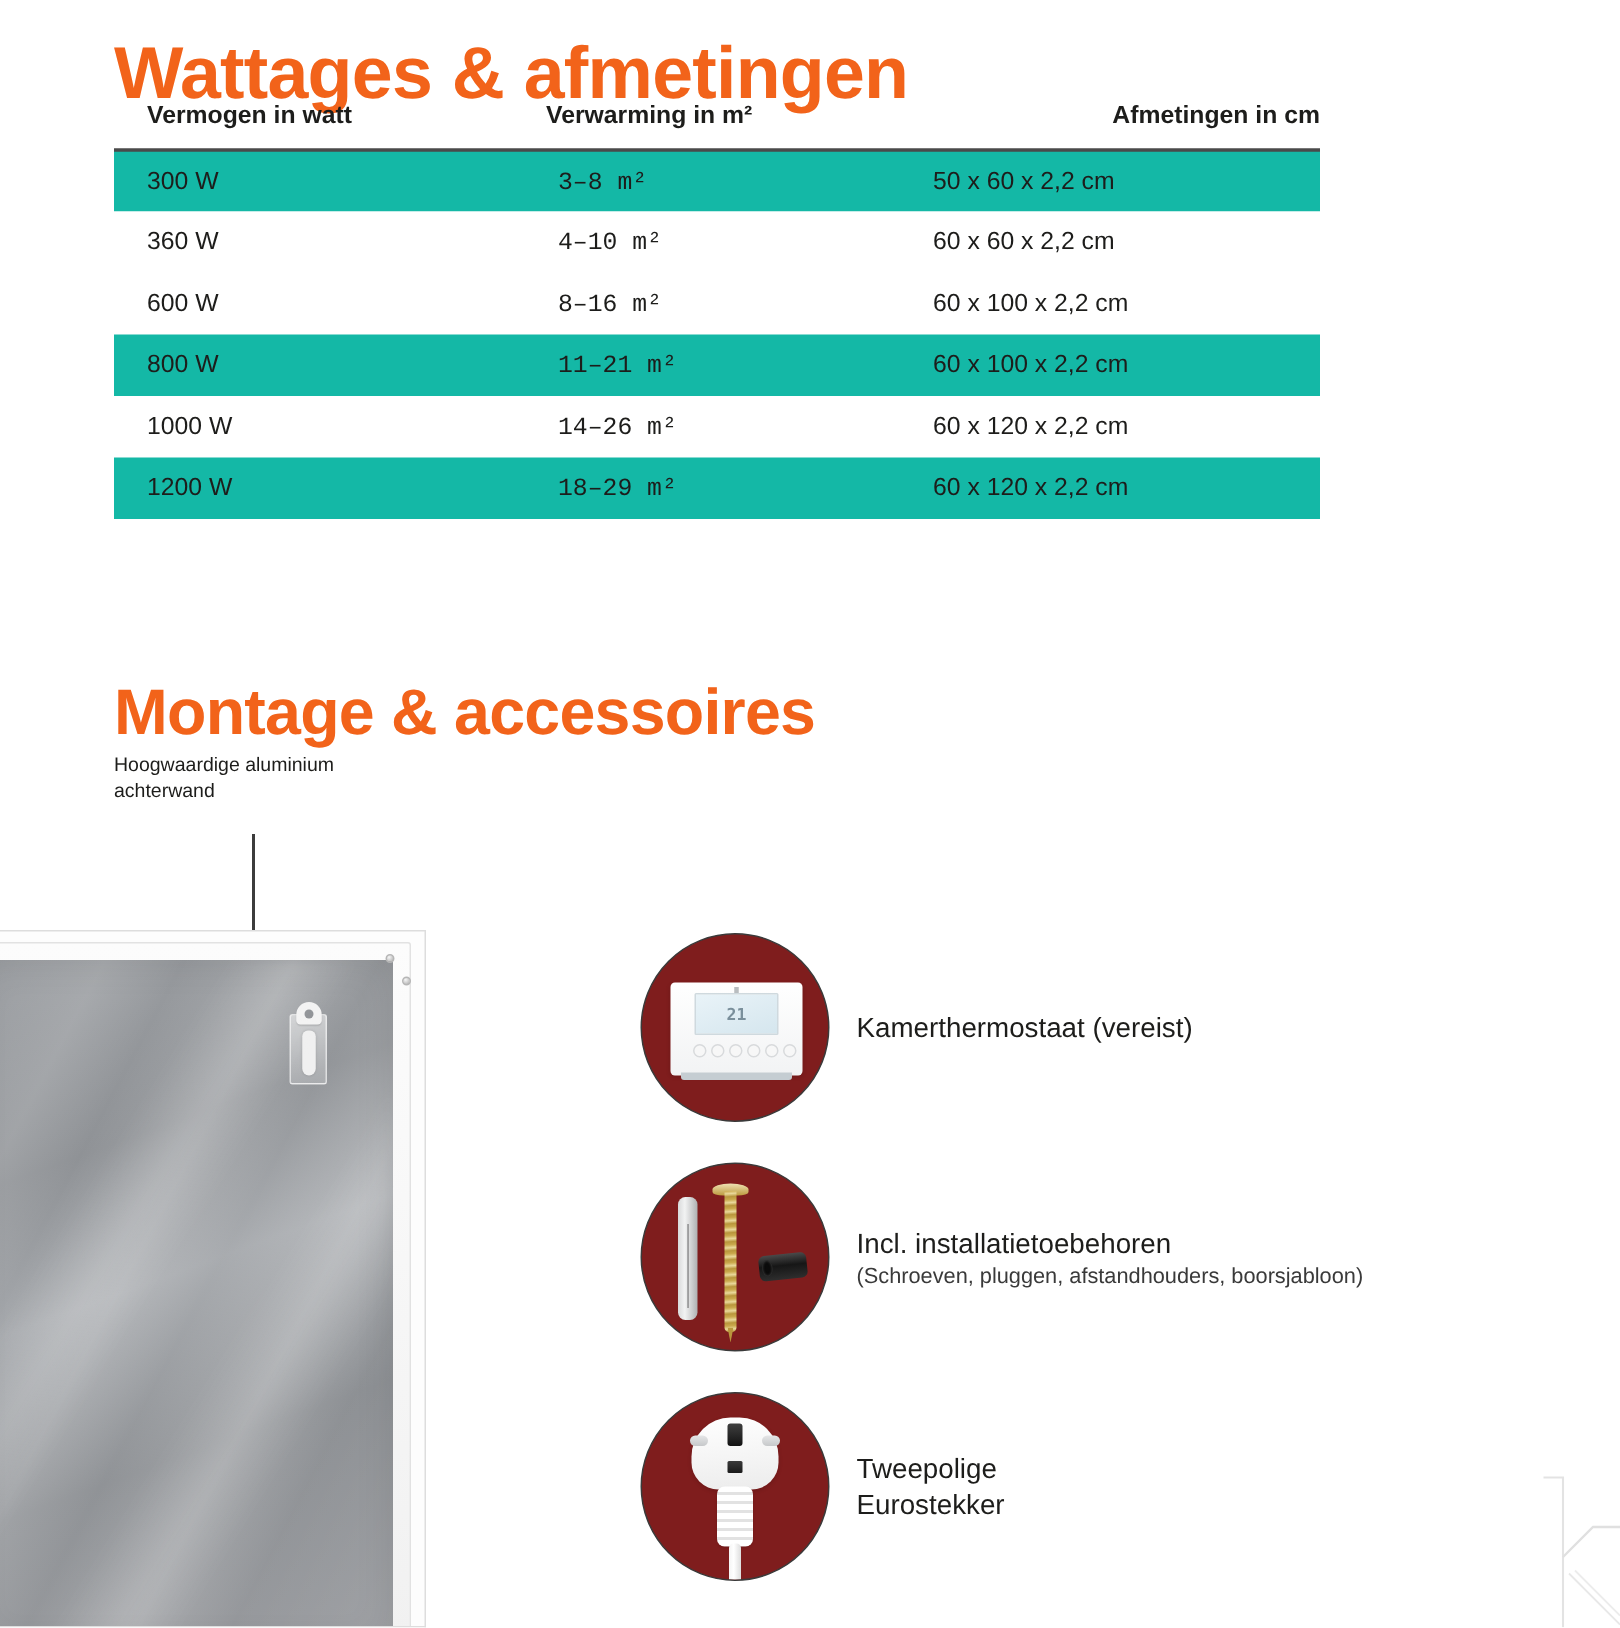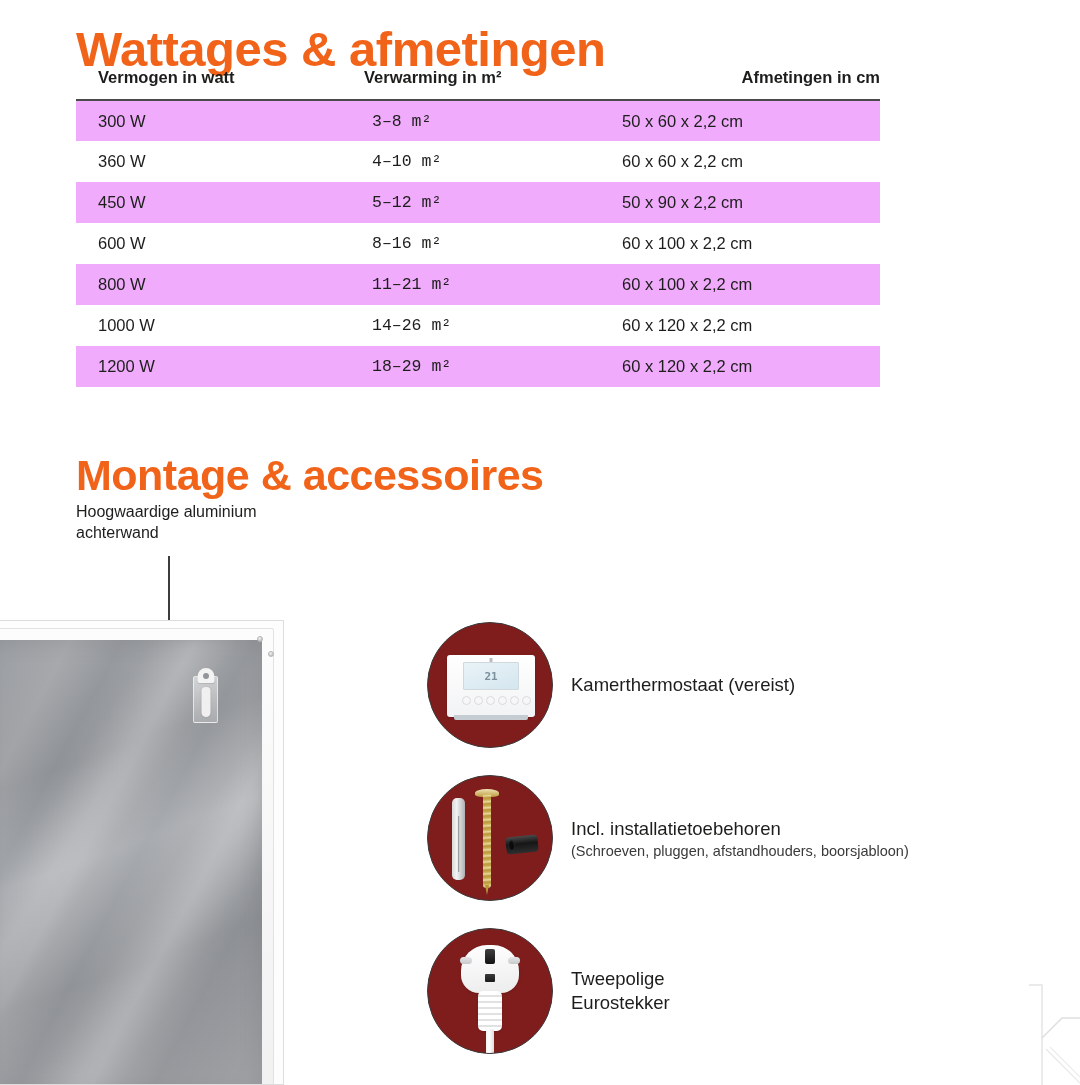--- a/index.html
+++ b/index.html
@@ -60,28 +60,28 @@
     height: 41px;
     padding: 0;
     vertical-align: middle;
     white-space: nowrap;
   }
   #spec-table td.c0 { padding-left: 22px; }
   #spec-table td.c1 { padding-left: 14px; font-family: Liberation Mono, monospace; }
   #spec-table td.c2 { padding-left: 10px; }
   #spec-table tbody tr.alt td { background: #e8e8e8; }
   #spec-table tbody tr td { background: #ffffff; }
-  #spec-table tbody tr.alt td { background: #f0abfc; margin-top: 24px; }
+  #spec-table tbody tr.alt td { background: #14b8a6; margin-top: 24px; }
 
   
   #callout-label {
     position: absolute;
     left: 76px; top: 501px;
     width: 300px;
-    font-size: 16px;
+    font-size: 13px;
     line-height: 1.32;
     color: #1d1d1b;
   }
   #callout-line {
     position: absolute;
     left: 168px; top: 556px;
     width: 1.6px; height: 64px;
     background: #3c3c3c;
   }
 
@@ -394,25 +394,20 @@
       <tr class="alt">
         <td class="c0">300 W</td>
         <td class="c1">3–8 m²</td>
         <td class="c2">50 x 60 x 2,2 cm</td>
       </tr>
       <tr>
         <td class="c0">360 W</td>
         <td class="c1">4–10 m²</td>
         <td class="c2">60 x 60 x 2,2 cm</td>
       </tr>
-      <tr class="alt">
-        <td class="c0">450 W</td>
-        <td class="c1">5–12 m²</td>
-        <td class="c2">50 x 90 x 2,2 cm</td>
-      </tr>
       <tr>
         <td class="c0">600 W</td>
         <td class="c1">8–16 m²</td>
         <td class="c2">60 x 100 x 2,2 cm</td>
       </tr>
       <tr class="alt">
         <td class="c0">800 W</td>
         <td class="c1">11–21 m²</td>
         <td class="c2">60 x 100 x 2,2 cm</td>
       </tr>

